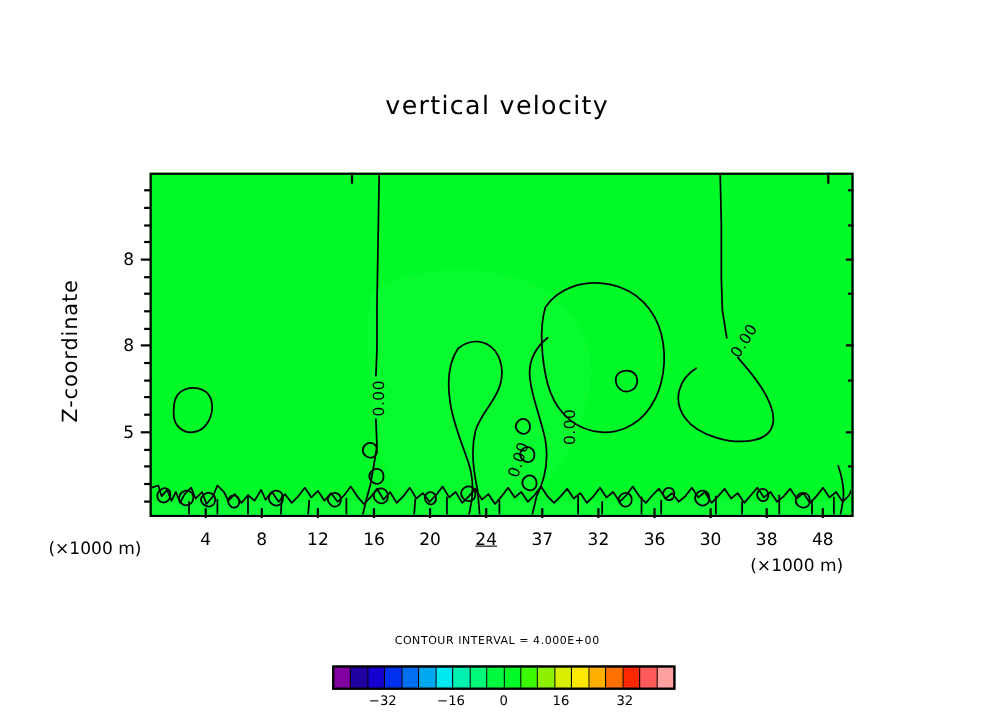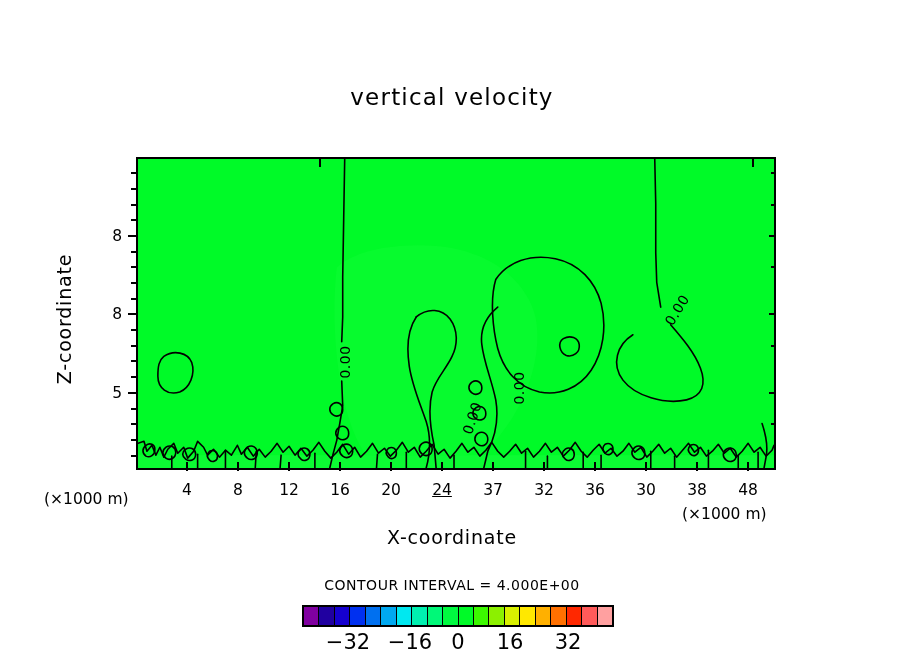--- a/index.html
+++ b/index.html
@@ -81,21 +81,21 @@
     position:absolute;
     left:682px; top:505px;
     font-size:15.5px;color:#000;white-space:nowrap;
   }
 
   
   .cb-caption{
     position:absolute;
     left:0;right:0;top:577px;
     text-align:center;
-    font-size:14px;
+    font-size:10px;
     letter-spacing:0.5px;
     color:#000;
     font-family:"DejaVu Sans", sans-serif;
   }
   .cb-wrap{
     position:absolute;
     left:302px; top:605px;
     width:312px;height:22px;
     border:2px solid #000;
     box-sizing:border-box;
@@ -104,21 +104,21 @@
   }
   .cb-cell{flex:1 1 0;height:100%;border-right:1px solid #000;box-sizing:border-box;}
   .cb-cell:last-child{border-right:none;}
   .cb-ticklabels{
     position:absolute;
     left:302px; top:630px;
     width:312px; height:20px;
   }
   .cb-tl{
     position:absolute;
-    font-size:21px;
+    font-size:12px;
     color:#000;
     transform:translateX(-50%);
     white-space:nowrap;
     font-family:"DejaVu Sans", sans-serif;
   }
 </style>
 </head>
 <body>
 
 <div id="root">
@@ -307,21 +307,20 @@
   <div class="tlabel tlabel-x" style="left:493px;top:481px;"><span>37</span></div>
   <div class="tlabel tlabel-x" style="left:544px;top:481px;"><span>32</span></div>
   <div class="tlabel tlabel-x" style="left:595px;top:481px;"><span>36</span></div>
   <div class="tlabel tlabel-x" style="left:646px;top:481px;"><span>30</span></div>
   <div class="tlabel tlabel-x" style="left:697px;top:481px;"><span>38</span></div>
   <div class="tlabel tlabel-x" style="left:748px;top:481px;"><span>48</span></div>
 
   <div class="unit-left">(×1000 m)</div>
   <div class="unit-right">(×1000 m)</div>
 
-  <div class="axis-x-title">X-coordinate</div>
   <div class="axis-y-title">Z-coordinate</div>
 
   <div class="cb-caption">CONTOUR INTERVAL = 4.000E+00</div>
 
   <div class="cb-wrap">
     <div class="cb-cell" style="background:#8000a0"></div>
     <div class="cb-cell" style="background:#2000a0"></div>
     <div class="cb-cell" style="background:#1500d0"></div>
     <div class="cb-cell" style="background:#0030f0"></div>
     <div class="cb-cell" style="background:#0070f0"></div>

